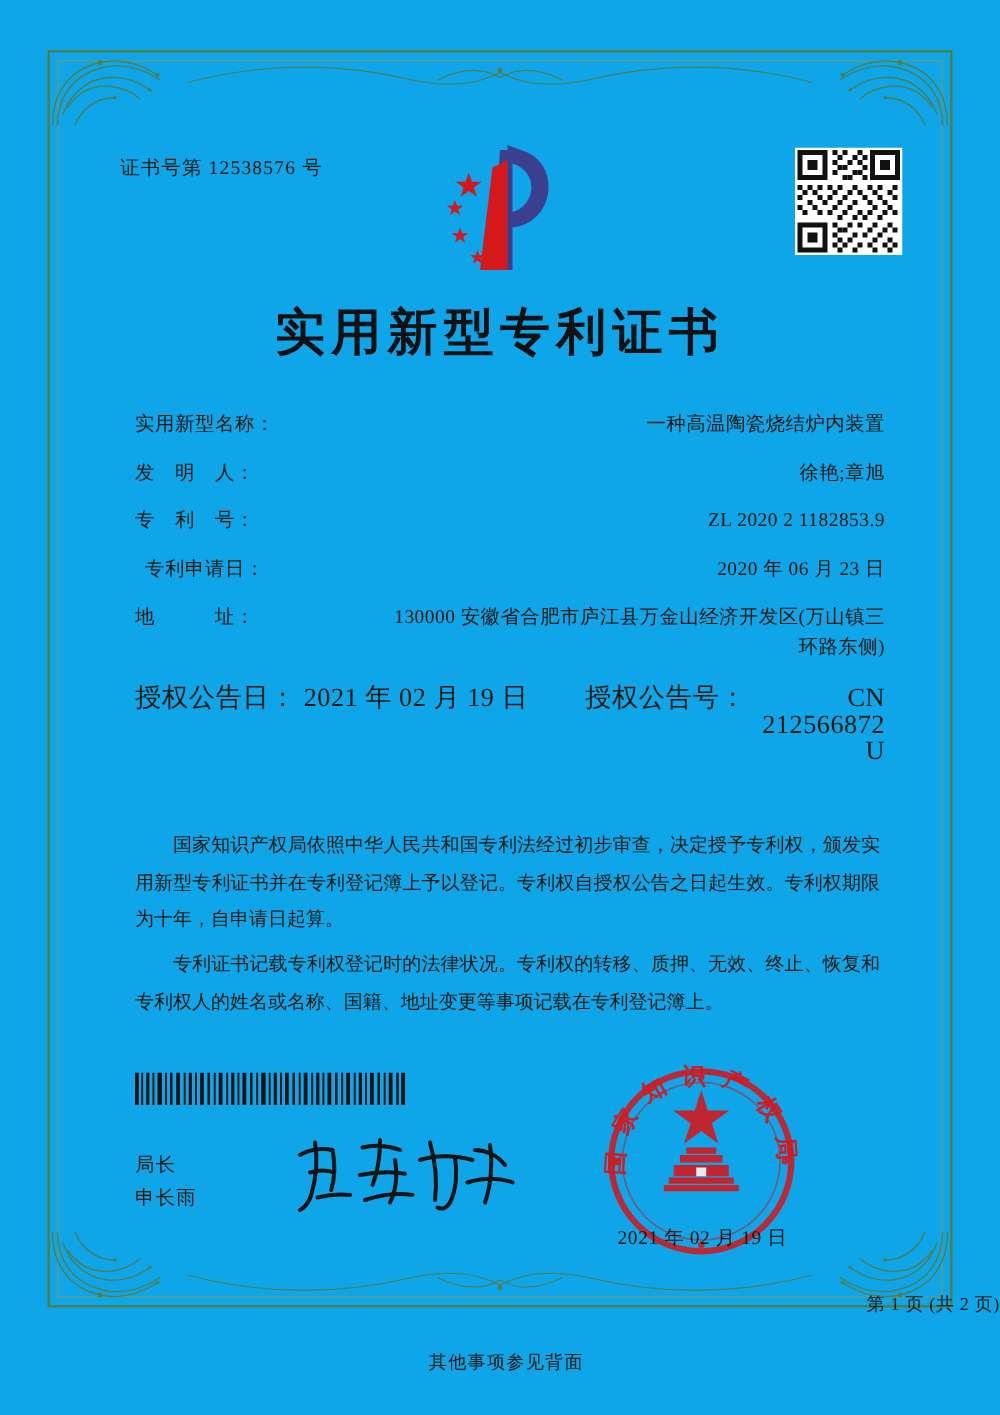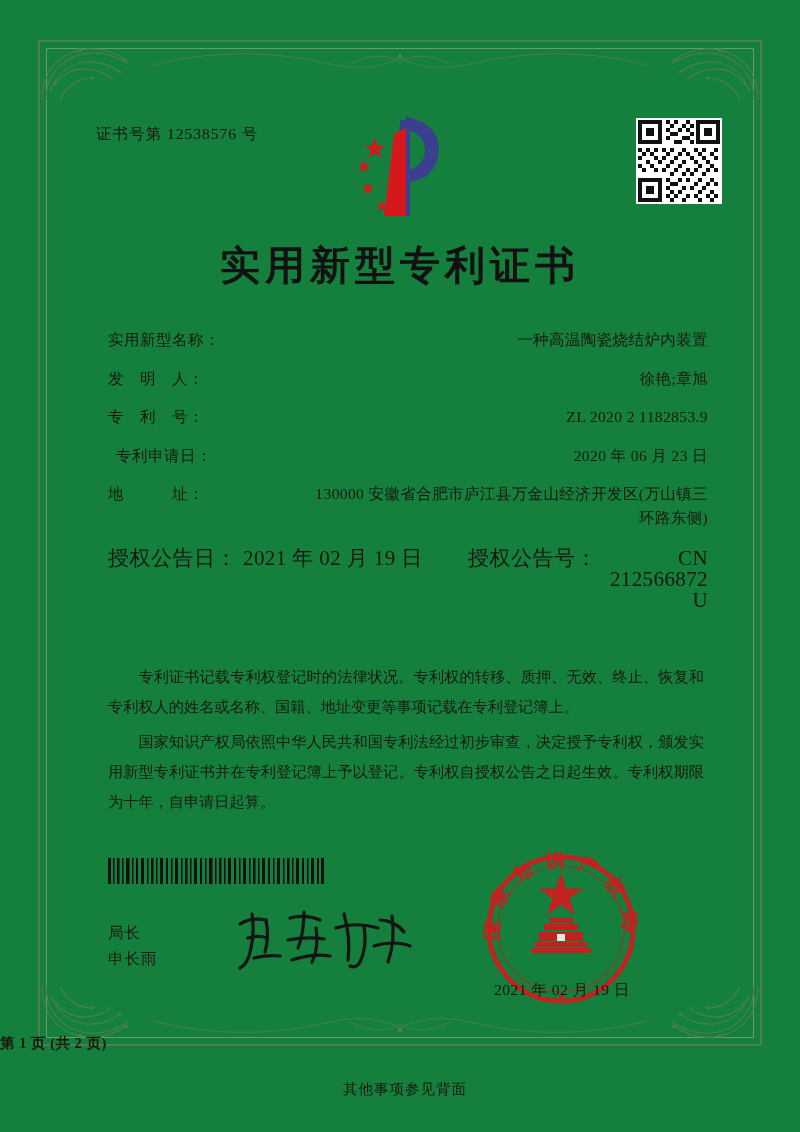--- a/index.html
+++ b/index.html
@@ -12,21 +12,21 @@
     height: 1132px;
     font-family: "Liberation Serif", "DejaVu Serif", serif;
     color: #1b1b1b;
     position: relative;
     overflow: hidden;
   }
 
   .page {
     position: absolute;
     inset: 0;
-    background: #15803d;
+    background: #0ea5e9;
   }
 
   
   .frame-outer {
     position: absolute;
     left: 38px;
     top: 40px;
     right: 38px;
     bottom: 86px;
     border: 2px solid #4e7f4e;
@@ -226,25 +226,24 @@
     letter-spacing: 0.5px;
     color: #16160f;
   }
 
   
   .page-num {
     position: absolute;
     left: 0;
     right: 0;
     top: 1034px;
-    text-align: left;
+    text-align: right;
     font-size: 14.5px;
     letter-spacing: 0.5px;
     color: #18180f;
-    font-weight: bold;
   }
   .footer-note {
     position: absolute;
     left: 10px;
     right: 0;
     top: 1080px;
     text-align: center;
     font-size: 14.5px;
     letter-spacing: 1px;
     color: #18180f;
@@ -522,22 +521,22 @@
       </div>
       <div class="right">
         <span class="k">授权公告号：</span>
         <span class="v">CN 212566872 U</span>
       </div>
     </div>
 
   </div>
 
   <div class="paras">
+    <p>国家知识产权局依照中华人民共和国专利法经过初步审查，决定授予专利权，颁发实用新型专利证书并在专利登记簿上予以登记。专利权自授权公告之日起生效。专利权期限为十年，自申请日起算。</p>
     <p>专利证书记载专利权登记时的法律状况。专利权的转移、质押、无效、终止、恢复和专利权人的姓名或名称、国籍、地址变更等事项记载在专利登记簿上。</p>
-    <p>国家知识产权局依照中华人民共和国专利法经过初步审查，决定授予专利权，颁发实用新型专利证书并在专利登记簿上予以登记。专利权自授权公告之日起生效。专利权期限为十年，自申请日起算。</p>
   </div>
 
   <div class="barcode">
     <svg width="216" height="26" viewBox="0 0 216 26">
       <g fill="#111">
         <rect x="0" y="0" width="3" height="26"></rect>
           <rect x="5" y="0" width="1.5" height="26"></rect>
         <rect x="9" y="0" width="2.5" height="26"></rect>
           <rect x="14" y="0" width="1.5" height="26"></rect>
         <rect x="18" y="0" width="3.5" height="26"></rect>

